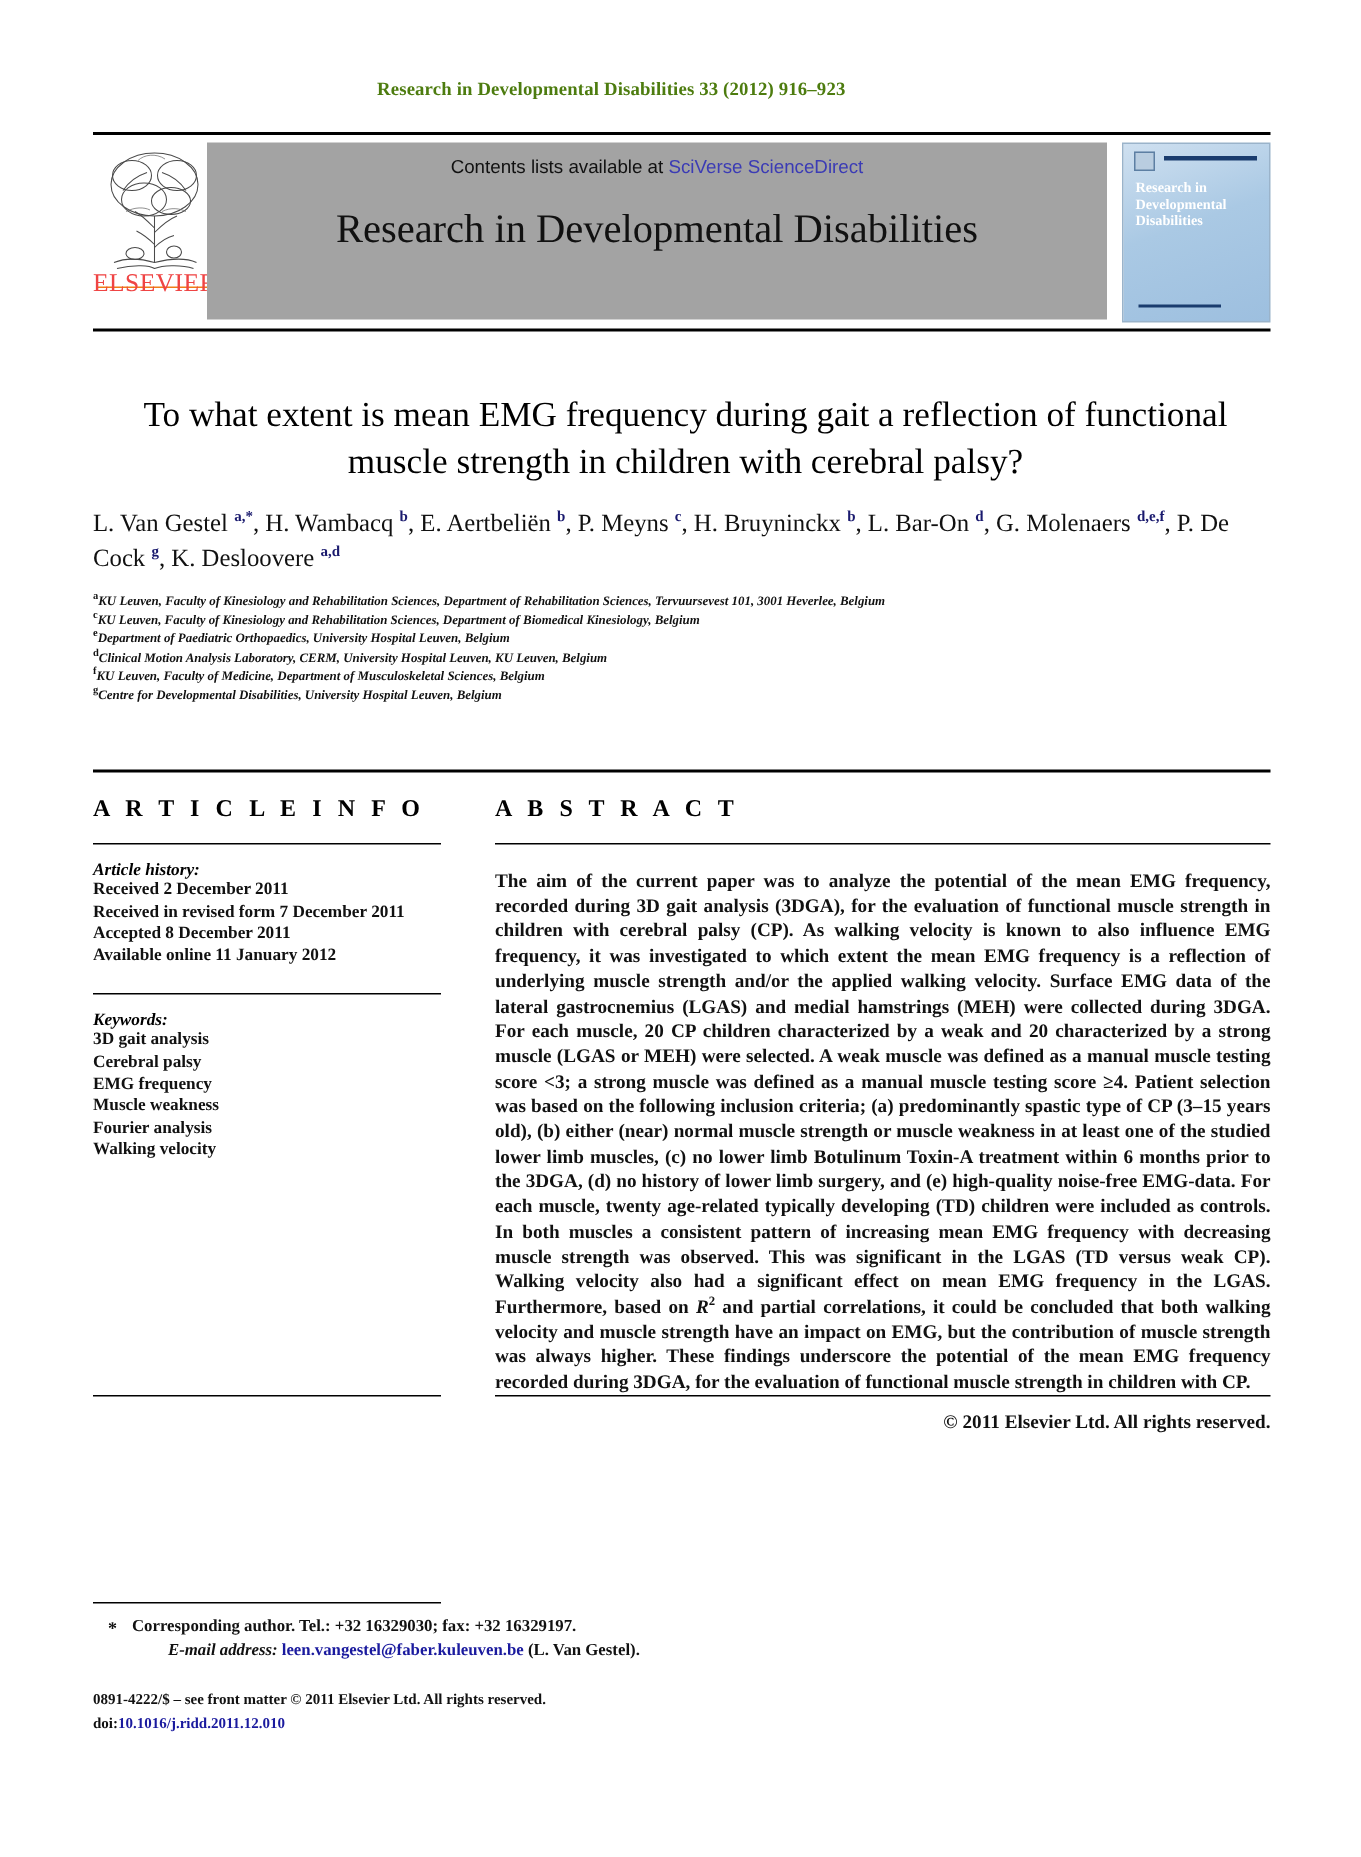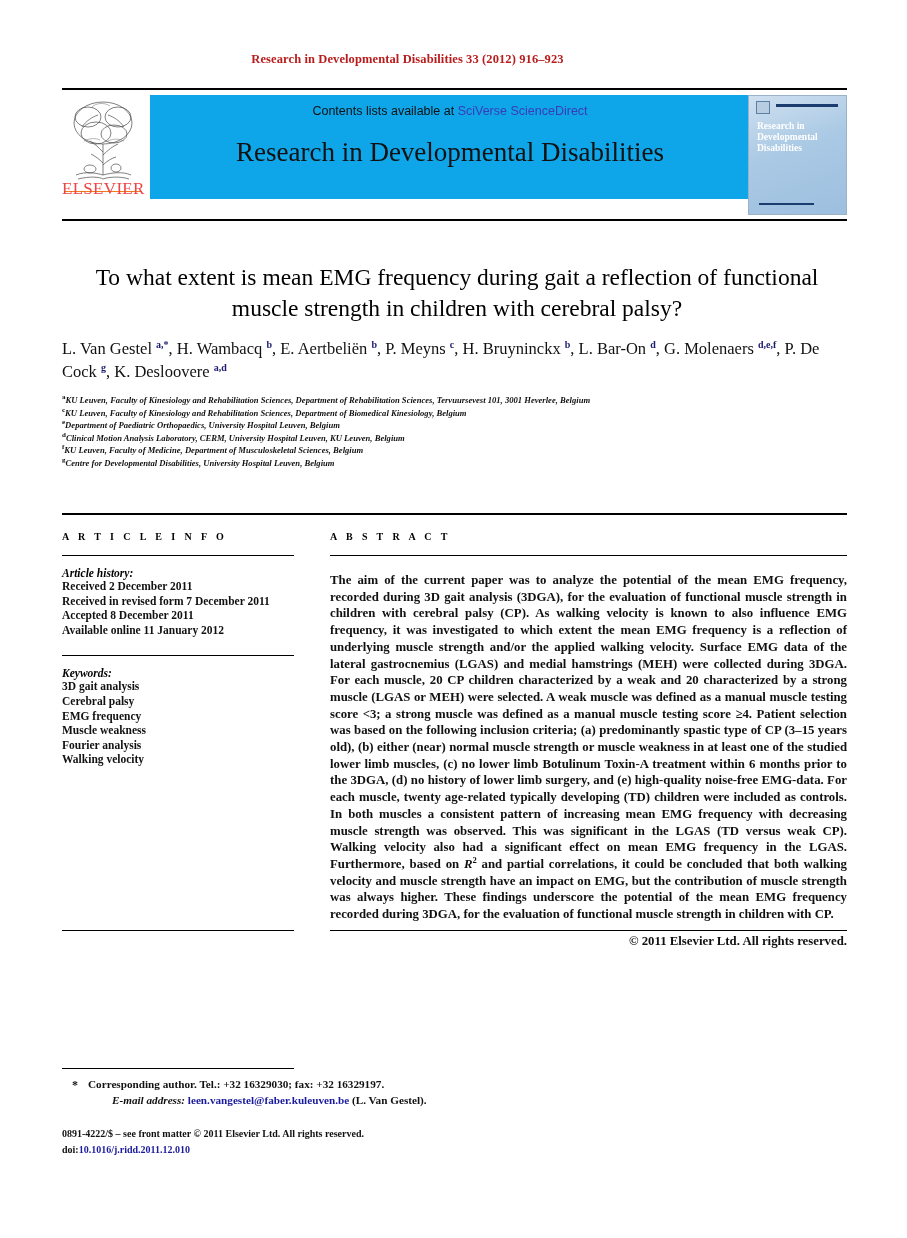--- a/index.html
+++ b/index.html
@@ -23,21 +23,21 @@
   }
 
   
   .running-head {
     position: absolute;
     left: 0; top: 52px;
     width: 815px;
     text-align: center;
     font-size: 12.5px;
     font-weight: bold;
-    color: #b91c1c;
+    color: #4d7c0f;
     letter-spacing: 0.1px;
   }
 
   .rule-top {
     position: absolute;
     left: 62px; top: 88px;
     width: 785px;
     height: 2px;
     background: #000;
   }
@@ -71,24 +71,24 @@
   }
   .elsevier-bar {
     position: absolute;
     left: 2px; bottom: 23px;
     width: 78px; height: 1.5px;
     background: #f07d18;
   }
 
   .banner {
     position: absolute;
-    left: 88px; top: 0;
+    left: 76px; top: 0;
     width: 600px;
-    height: 104px;
-    background: #0ea5e9;
+    height: 118px;
+    background: #a3a3a3;
   }
   .banner-contents {
     position: absolute;
     left: 0; top: 9px;
     width: 600px;
     text-align: center;
     font-family: "Liberation Sans", sans-serif;
     font-size: 12.5px;
     color: #111;
   }
@@ -214,21 +214,21 @@
     left: 62px; top: 531px;
     width: 232px;
   }
   .col-right {
     position: absolute;
     left: 330px; top: 531px;
     width: 517px;
   }
 
   .sec-head {
-    font-size: 10px;
+    font-size: 16px;
     font-weight: bold;
     letter-spacing: 3.4px;
     color: #000;
   }
   .thin-rule {
     height: 1px;
     background: #000;
     margin-top: 13px;
   }
 

